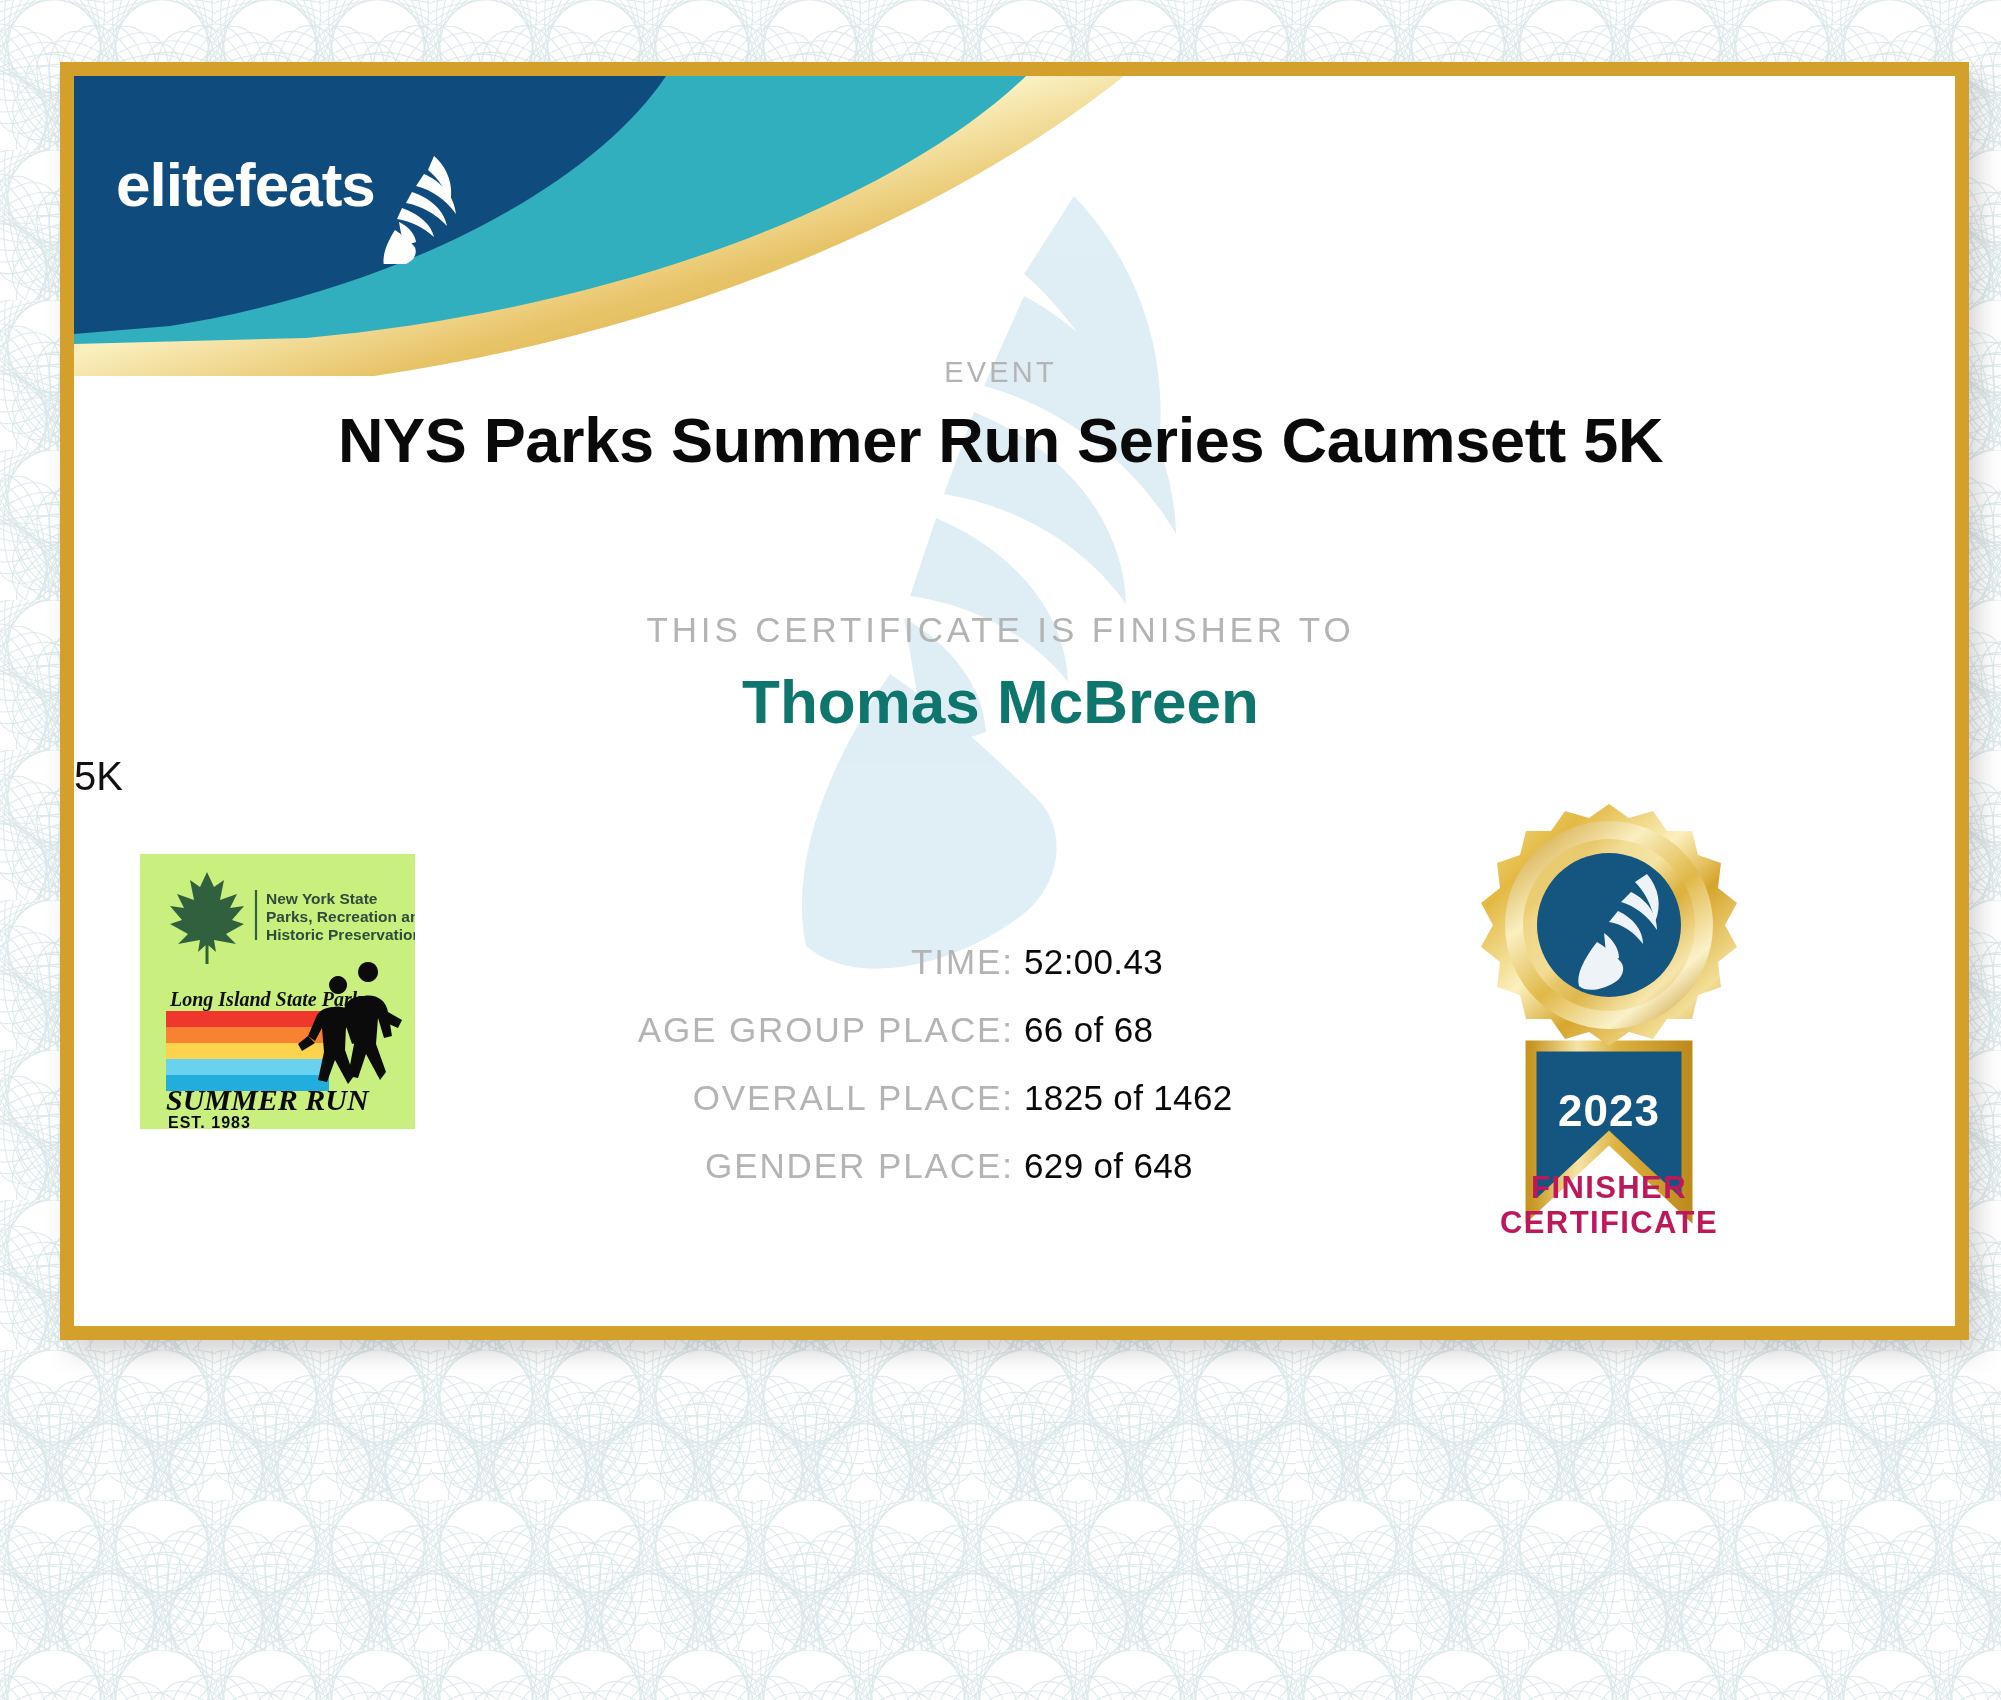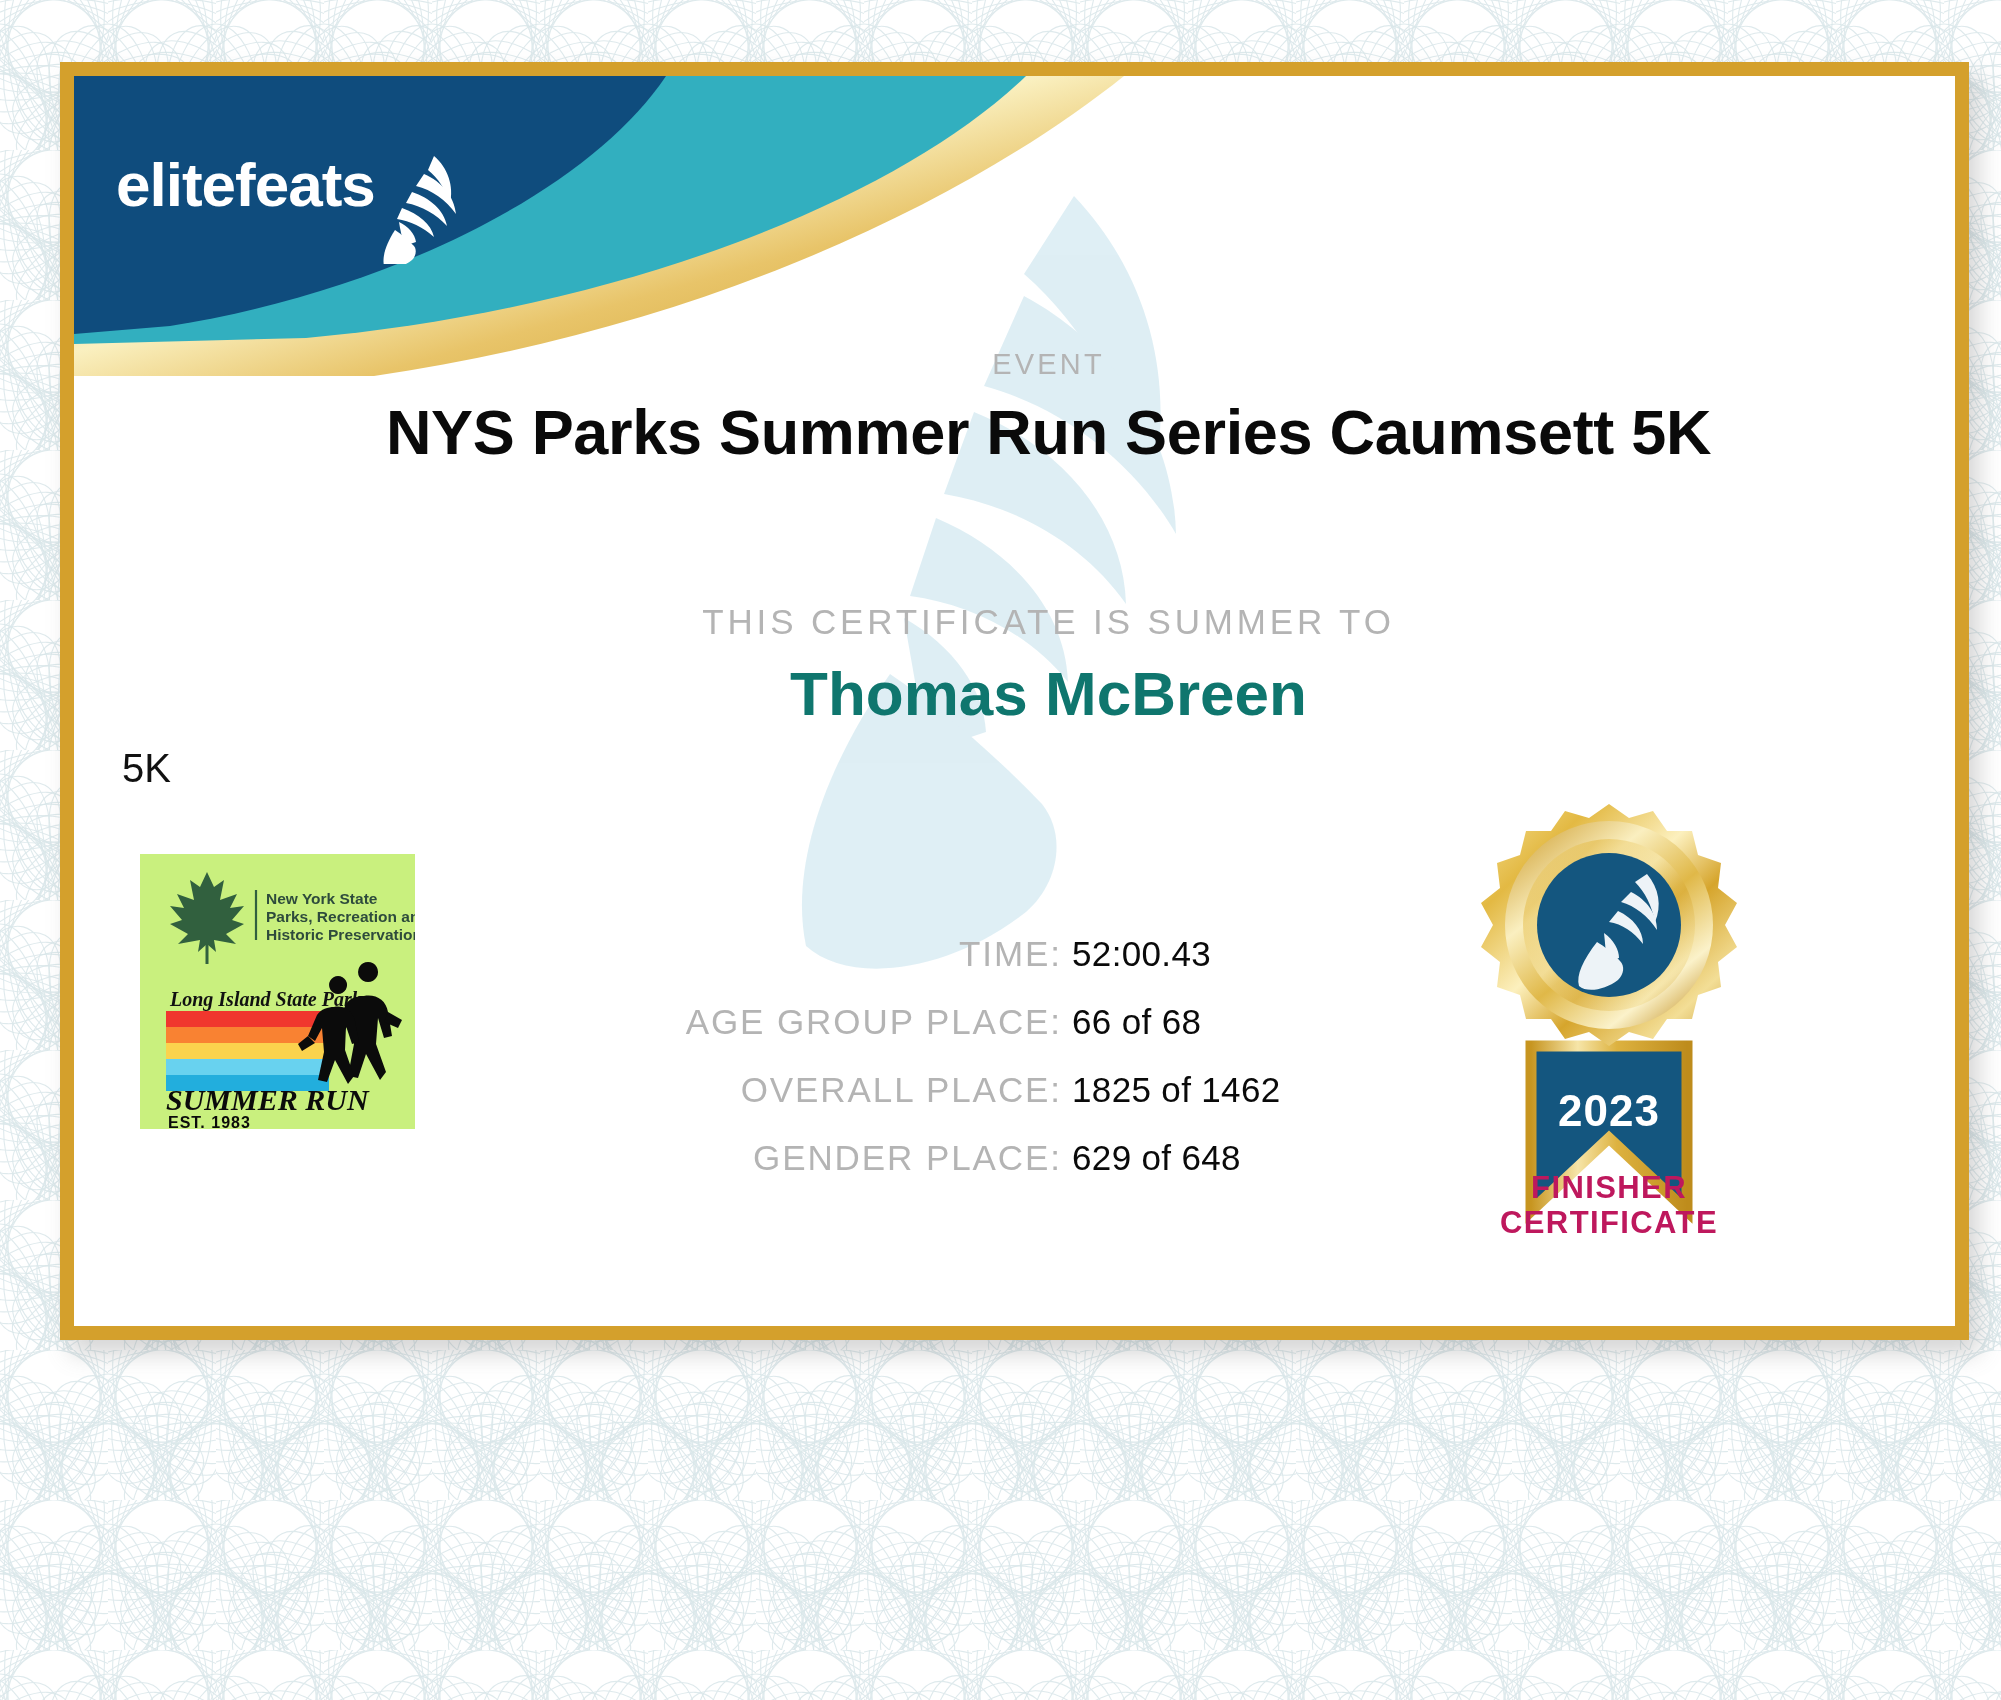--- a/index.html
+++ b/index.html
@@ -40,21 +40,21 @@
     z-index:3;opacity:1;
     pointer-events:none;
   }
 
   
   #brand{
     position:absolute;left:42px;top:58px;width:420px;height:130px;z-index:6;
   }
 
   
-  .content{position:absolute;left:0;top:0;width:1853px;height:1222px;z-index:5;margin-left:48px;}
+  .content{position:absolute;left:0;top:8px;width:1853px;height:1222px;z-index:5;}
 
   .kicker{
     position:absolute;
     text-align:center;
     color:#b4b4b4;
     font-weight:400;
     letter-spacing:.11em;
   }
   #event-kicker{left:0;right:0;top:272px;font-size:29px;}
   #awarded-kicker{left:0;right:0;top:526px;font-size:35px;}
@@ -211,21 +211,21 @@
                C506,716 512,668 488,638 C438,586 384,540 336,508 Z"></path>
     </g>
   </svg>
 
   <div class="content">
 
     <div class="kicker" id="event-kicker">EVENT</div>
 
     <div id="event-title">NYS Parks Summer Run Series Caumsett 5K</div>
 
-    <div class="kicker" id="awarded-kicker">THIS CERTIFICATE IS SUMMER TO</div>
+    <div class="kicker" id="awarded-kicker">THIS CERTIFICATE IS FINISHER TO</div>
 
     <div id="recipient-name">Thomas McBreen</div>
 
     <div id="recipient-sub">5K</div>
 
 
     <div id="stats">
       <div class="stat-row">
         <div class="stat-label">TIME:</div>
         <div class="stat-value">52:00.43</div>

